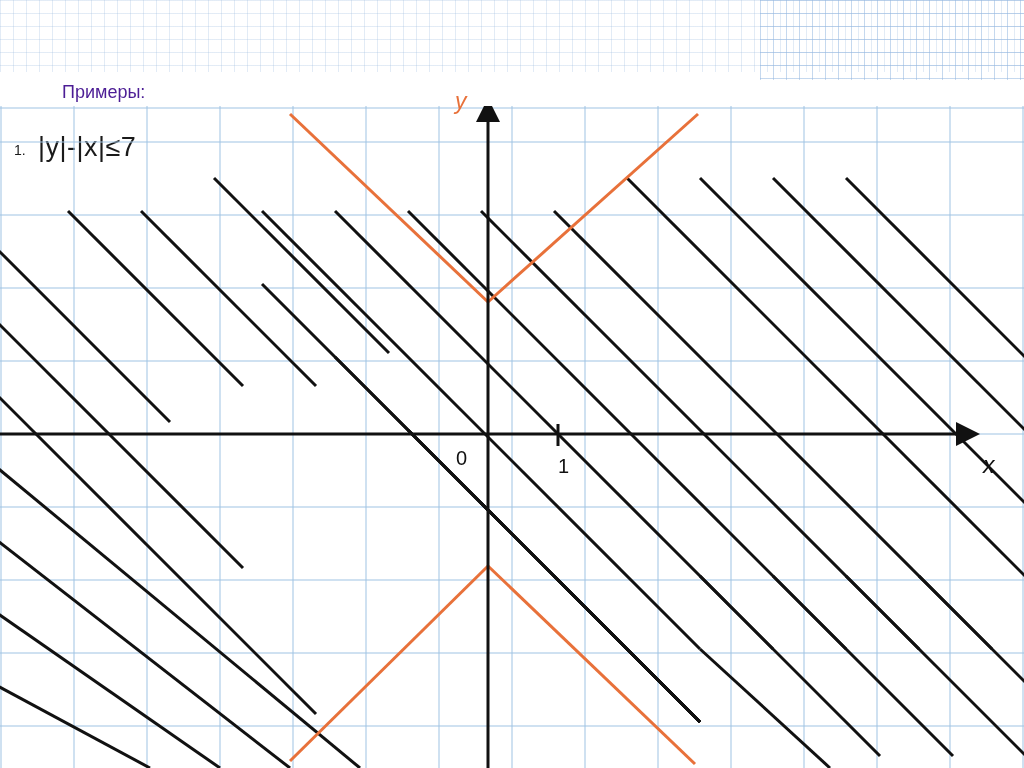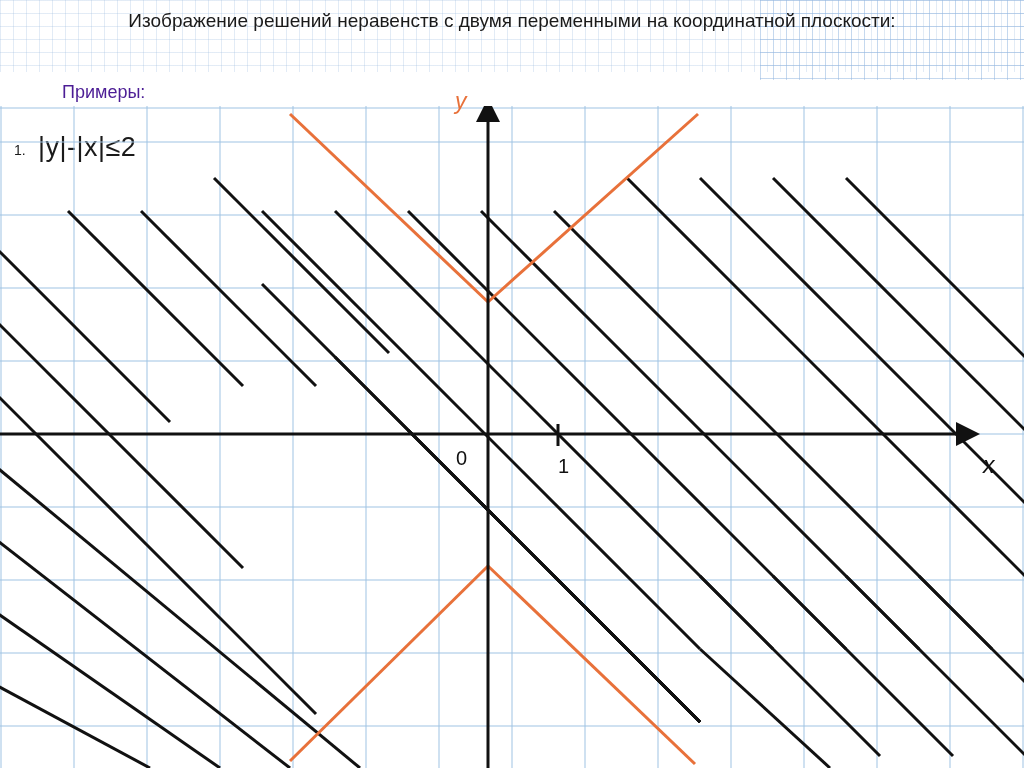--- a/index.html
+++ b/index.html
@@ -98,26 +98,25 @@
   }
 </style>
 </head>
 <body>
 
 <div id="page">
 
   <div id="paper-band"></div>
   <div id="paper-band-right"></div>
 
-  <div id="title">Изображение решений неравенств с двумя переменными на координатной плоскости:</div>
 
   <div id="examples-label">Примеры:</div>
 
   <div id="item-number">1.</div>
-  <div id="formula">|y|-|x|≤2</div>
+  <div id="formula">|y|-|x|≤7</div>
 
   <svg id="plot" viewBox="0 0 1024 662" width="1024" height="662">
     <defs>
       <clipPath id="plotclip">
         <rect x="0" y="0" width="1024" height="662"></rect>
       </clipPath>
       <marker id="arrow-black" markerWidth="12" markerHeight="12" refX="2" refY="4" orient="auto">
         <path d="M0,0 L8,4 L0,8 z" fill="#111111"></path>
       </marker>
       <marker id="arrow-orange" markerWidth="12" markerHeight="12" refX="2" refY="4" orient="auto">

